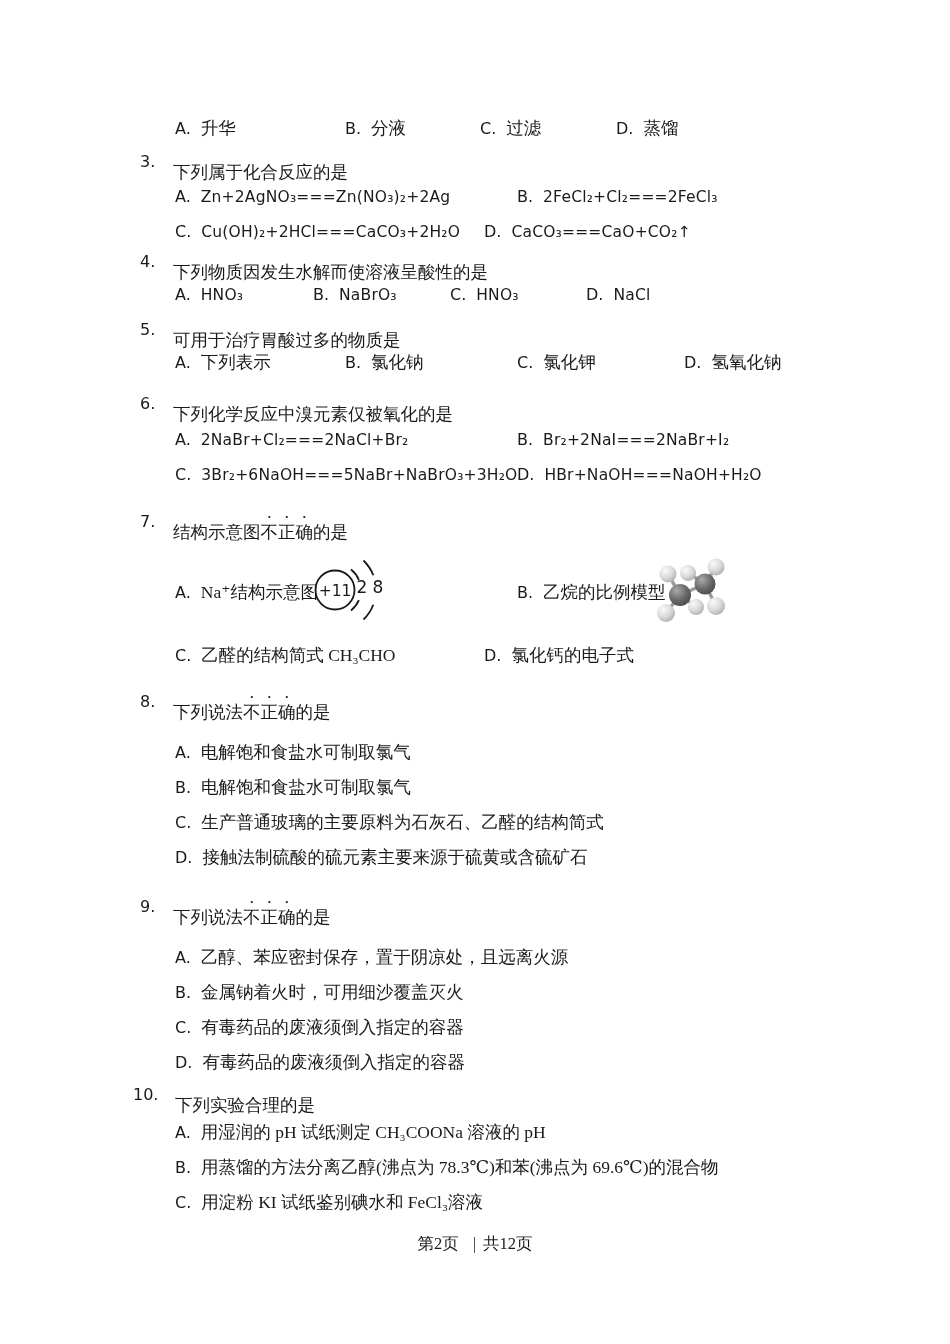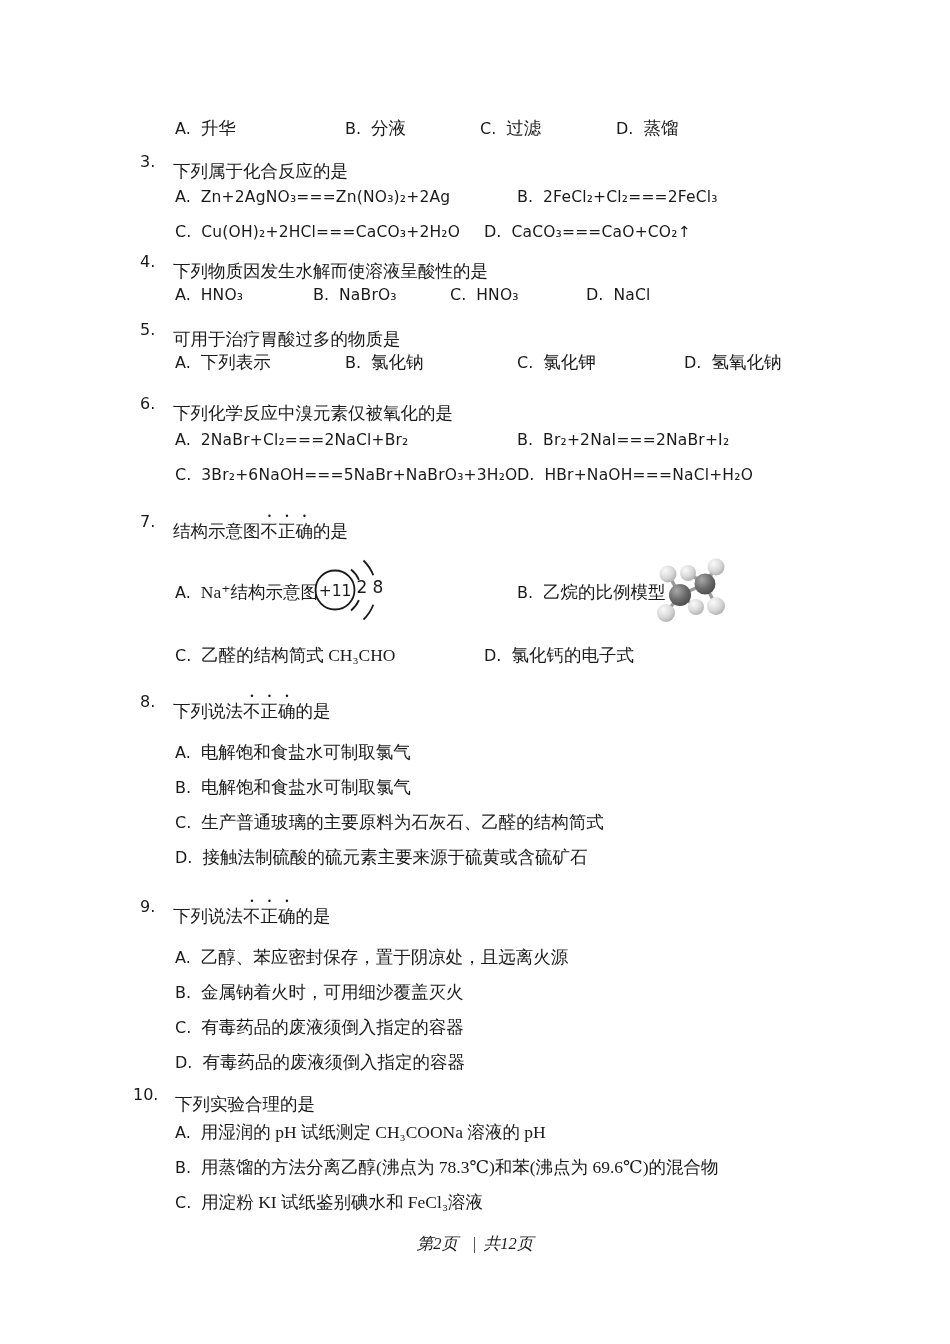--- a/index.html
+++ b/index.html
@@ -7,23 +7,23 @@
   body { position:relative; color:#1a1a1a; font-family:"Liberation Serif","DejaVu Serif","DejaVu Sans",serif; }
   .page { position:absolute; left:0; top:0; width:838px; height:1344px; background:#fff; overflow:hidden; }
   .line { position:absolute; left:0; top:0; width:950px; white-space:nowrap; line-height:1.25; }
   .qnum  { position:absolute; top:0; font-family:"DejaVu Sans","Liberation Sans",sans-serif; font-size:16px; }
   .qtitle{ position:absolute; top:0; font-size:17.5px; }
   .opt   { position:absolute; top:0; white-space:nowrap; }
   .lb { font-family:"DejaVu Sans","Liberation Sans",sans-serif; font-size:16px; margin-right:10px; }
   .cn { font-size:17.5px; }
   .fm { font-family:"DejaVu Sans","Liberation Sans",sans-serif; font-size:15.5px; letter-spacing:0.2px; }
   .emph { -webkit-text-emphasis:filled dot; text-emphasis:filled dot;
-          -webkit-text-emphasis-position:over right; text-emphasis-position:over right;font-family:Liberation Mono, monospace; }
+          -webkit-text-emphasis-position:over right; text-emphasis-position:over right; }
   .diagram { position:absolute; }
-  .footer-wrap { text-align:center; font-size:16.5px;font-style:italic; }
+  .footer-wrap { text-align:center; font-size:16.5px; }
   .footer-wrap .divider { display:inline-block; margin:0 7px 0 14px; color:#333; }
   svg text { font-family:"DejaVu Sans","Liberation Sans",sans-serif; }
 </style>
 </head>
 <body>
 
 <div class="page">
 
   <div class="line" style="top:118px">
     <span class="opt" style="left:175px"><span class="lb">A.</span><span class="cn">升华</span></span>
@@ -70,21 +70,21 @@
   <div class="line" style="top:394px">
     <span class="qnum" style="left:140px">6.</span>
     <span class="qtitle" style="left:173px"><span>下列化学反应中溴元素仅被氧化的是</span><span class="emph"></span><span></span></span>
   </div>
   <div class="line" style="top:430px">
     <span class="opt" style="left:175px"><span class="lb">A.</span><span class="fm">2NaBr+Cl₂===2NaCl+Br₂</span></span>
     <span class="opt" style="left:517px"><span class="lb">B.</span><span class="fm">Br₂+2NaI===2NaBr+I₂</span></span>
   </div>
   <div class="line" style="top:465px">
     <span class="opt" style="left:175px"><span class="lb">C.</span><span class="fm">3Br₂+6NaOH===5NaBr+NaBrO₃+3H₂O</span></span>
-    <span class="opt" style="left:517px"><span class="lb">D.</span><span class="fm">HBr+NaOH===NaCl+H₂O</span></span>
+    <span class="opt" style="left:517px"><span class="lb">D.</span><span class="fm">HBr+NaOH===NaOH+H₂O</span></span>
   </div>
 
   <div class="line" style="top:512px">
     <span class="qnum" style="left:140px">7.</span>
     <span class="qtitle" style="left:173px"><span>结构示意图</span><span class="emph">不正确</span><span>的是</span></span>
   </div>
   <div class="line" style="top:582px">
     <span class="opt" style="left:175px"><span class="lb">A.</span><span class="cn">Na⁺结构示意图</span></span>
 
     <svg class="diagram" style="left:301px;top:-34px" width="100" height="94" viewBox="0 0 100 94">

